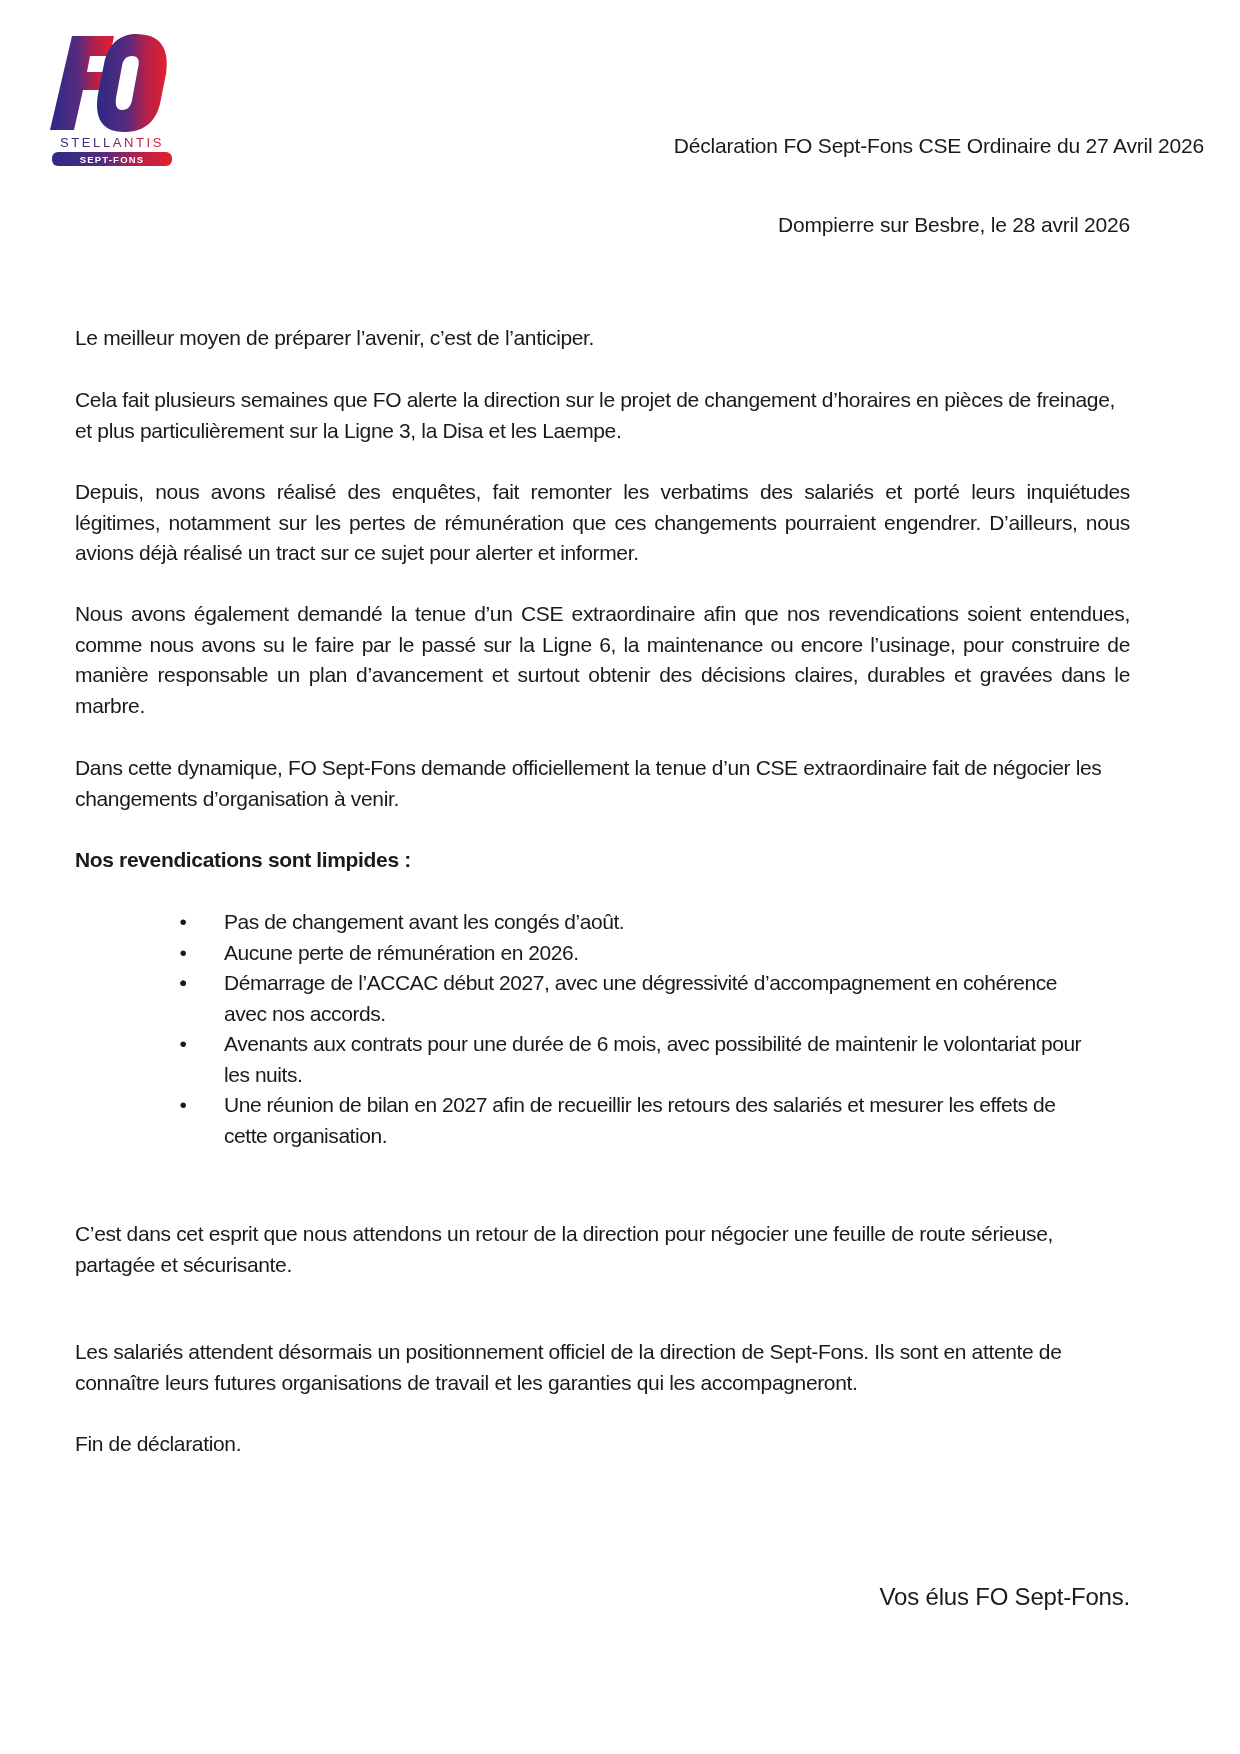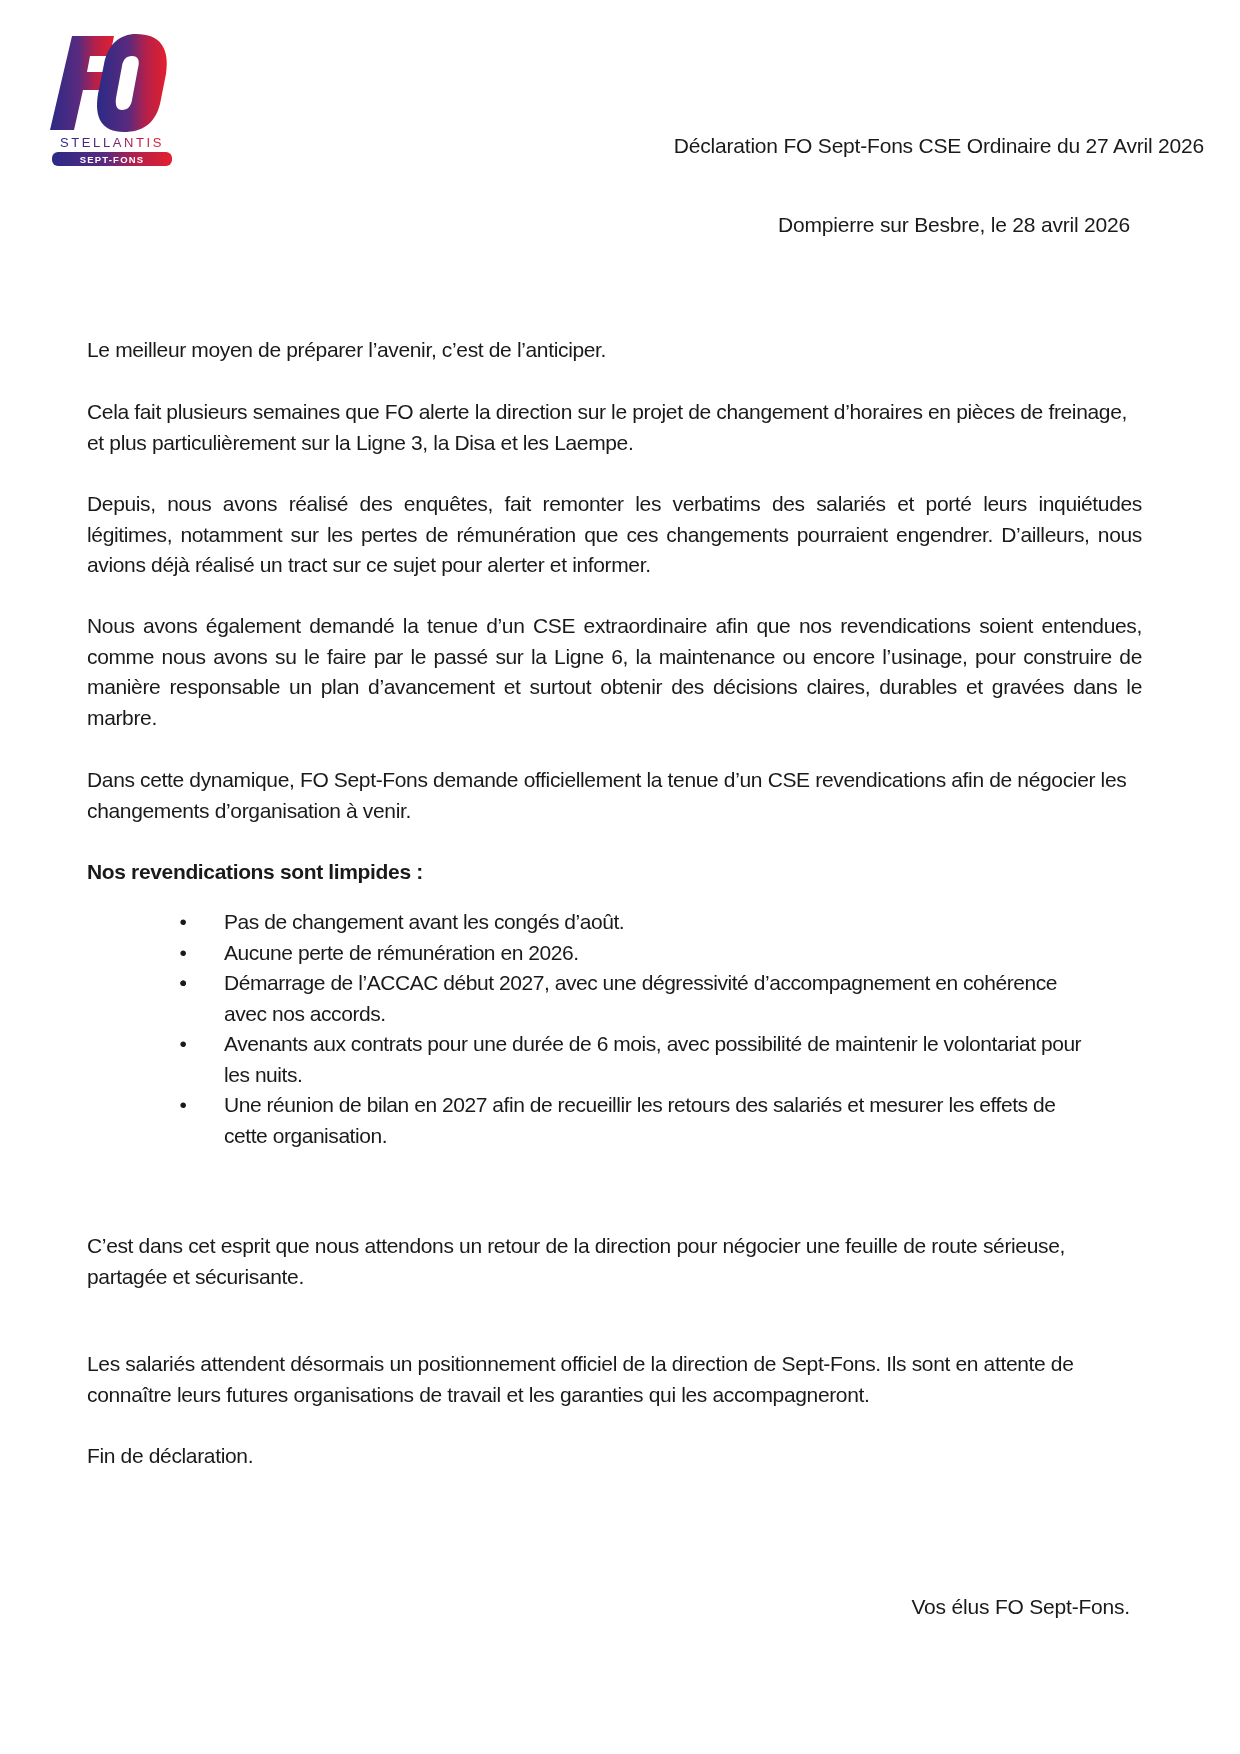--- a/index.html
+++ b/index.html
@@ -4,26 +4,26 @@
 <style>
   html, body { margin: 0; padding: 0; background: #ffffff; }
   body { width: 1240px; height: 1754px; position: relative; overflow: hidden;
          font-family: "Liberation Sans", "DejaVu Sans", sans-serif; color: #1a1a1a; }
   .abs { position: absolute; }
   .logo { left: 50px; top: 34px; width: 124px; height: 138px; }
   .title { left: 0; width: 1204px; top: 118px; text-align: right; font-size: 21px; letter-spacing: -0.2px; margin-top: 16px; }
   .date { right: 110px; top: 213px; font-size: 21px; text-align: center; letter-spacing: -0.2px; }
   .body-text { left: 75px; width: 1055px; font-size: 21px; line-height: 30.5px; letter-spacing: -0.35px; }
   .just { text-align: justify; }
-  p { margin: 12px; }
+  p { margin: 0; }
   .bold { font-weight: bold; }
   ul.claims { list-style: none; margin: 0; padding: 0; left: 173px; width: 930px; font-size: 21px; line-height: 30.5px; letter-spacing: -0.45px; }
   ul.claims li { position: relative; padding-left: 51px; }
   ul.claims li .bullet { position: absolute; left: 0; top: 0; width: 20px; text-align: center; }
-  .signature { right: 110px; top: 1583px; font-size: 21px; text-align: right; letter-spacing: -0.2px; margin-top: 12px; }
+  .signature { right: 110px; top: 1583px; font-size: 24px; text-align: right; letter-spacing: -0.2px; }
 </style>
 </head>
 <body>
 
 <div class="abs logo">
   <svg width="124" height="138" viewBox="0 0 124 138">
     <defs>
       <linearGradient id="foGrad" x1="0" y1="0" x2="1" y2="0">
         <stop offset="0" stop-color="#2b2a86"></stop>
         <stop offset="0.45" stop-color="#5a2a7e"></stop>
@@ -43,21 +43,21 @@
   </svg>
 </div>
 
 <div class="abs title">Déclaration FO Sept-Fons CSE Ordinaire du 27 Avril 2026</div>
 <div class="abs date">Dompierre sur Besbre, le 28 avril 2026</div>
 
 <p class="abs body-text" style="top:323px">Le meilleur moyen de préparer l’avenir, c’est de l’anticiper.</p>
 <p class="abs body-text" style="top:385px">Cela fait plusieurs semaines que FO alerte la direction sur le projet de changement d’horaires en pièces de freinage, et plus particulièrement sur la Ligne 3, la Disa et les Laempe.</p>
 <p class="abs body-text just" style="top:477px">Depuis, nous avons réalisé des enquêtes, fait remonter les verbatims des salariés et porté leurs inquiétudes légitimes, notamment sur les pertes de rémunération que ces changements pourraient engendrer. D’ailleurs, nous avions déjà réalisé un tract sur ce sujet pour alerter et informer.</p>
 <p class="abs body-text just" style="top:599px">Nous avons également demandé la tenue d’un CSE extraordinaire afin que nos revendications soient entendues, comme nous avons su le faire par le passé sur la Ligne 6, la maintenance ou encore l’usinage, pour construire de manière responsable un plan d’avancement et surtout obtenir des décisions claires, durables et gravées dans le marbre.</p>
-<p class="abs body-text" style="top:753px">Dans cette dynamique, FO Sept-Fons demande officiellement la tenue d’un CSE revendications afin de négocier les changements d’organisation à venir.</p>
+<p class="abs body-text" style="top:753px">Dans cette dynamique, FO Sept-Fons demande officiellement la tenue d’un CSE extraordinaire fait de négocier les changements d’organisation à venir.</p>
 <p class="abs body-text bold" style="top:845px">Nos revendications sont limpides :</p>
 
 <ul class="abs claims" style="top:907px">
   <li><span class="bullet">•</span><span>Pas de changement avant les congés d’août.</span></li>
   <li><span class="bullet">•</span><span>Aucune perte de rémunération en 2026.</span></li>
   <li><span class="bullet">•</span></li>
   <li><span class="bullet">•</span><span>Démarrage de l’ACCAC début 2027, avec une dégressivité d’accompagnement en cohérence avec nos accords.</span></li>
   <li><span class="bullet">•</span><span>Avenants aux contrats pour une durée de 6 mois, avec possibilité de maintenir le volontariat pour les nuits.</span></li>
   <li><span class="bullet">•</span><span>Une réunion de bilan en 2027 afin de recueillir les retours des salariés et mesurer les effets de cette organisation.</span></li>
 </ul>

